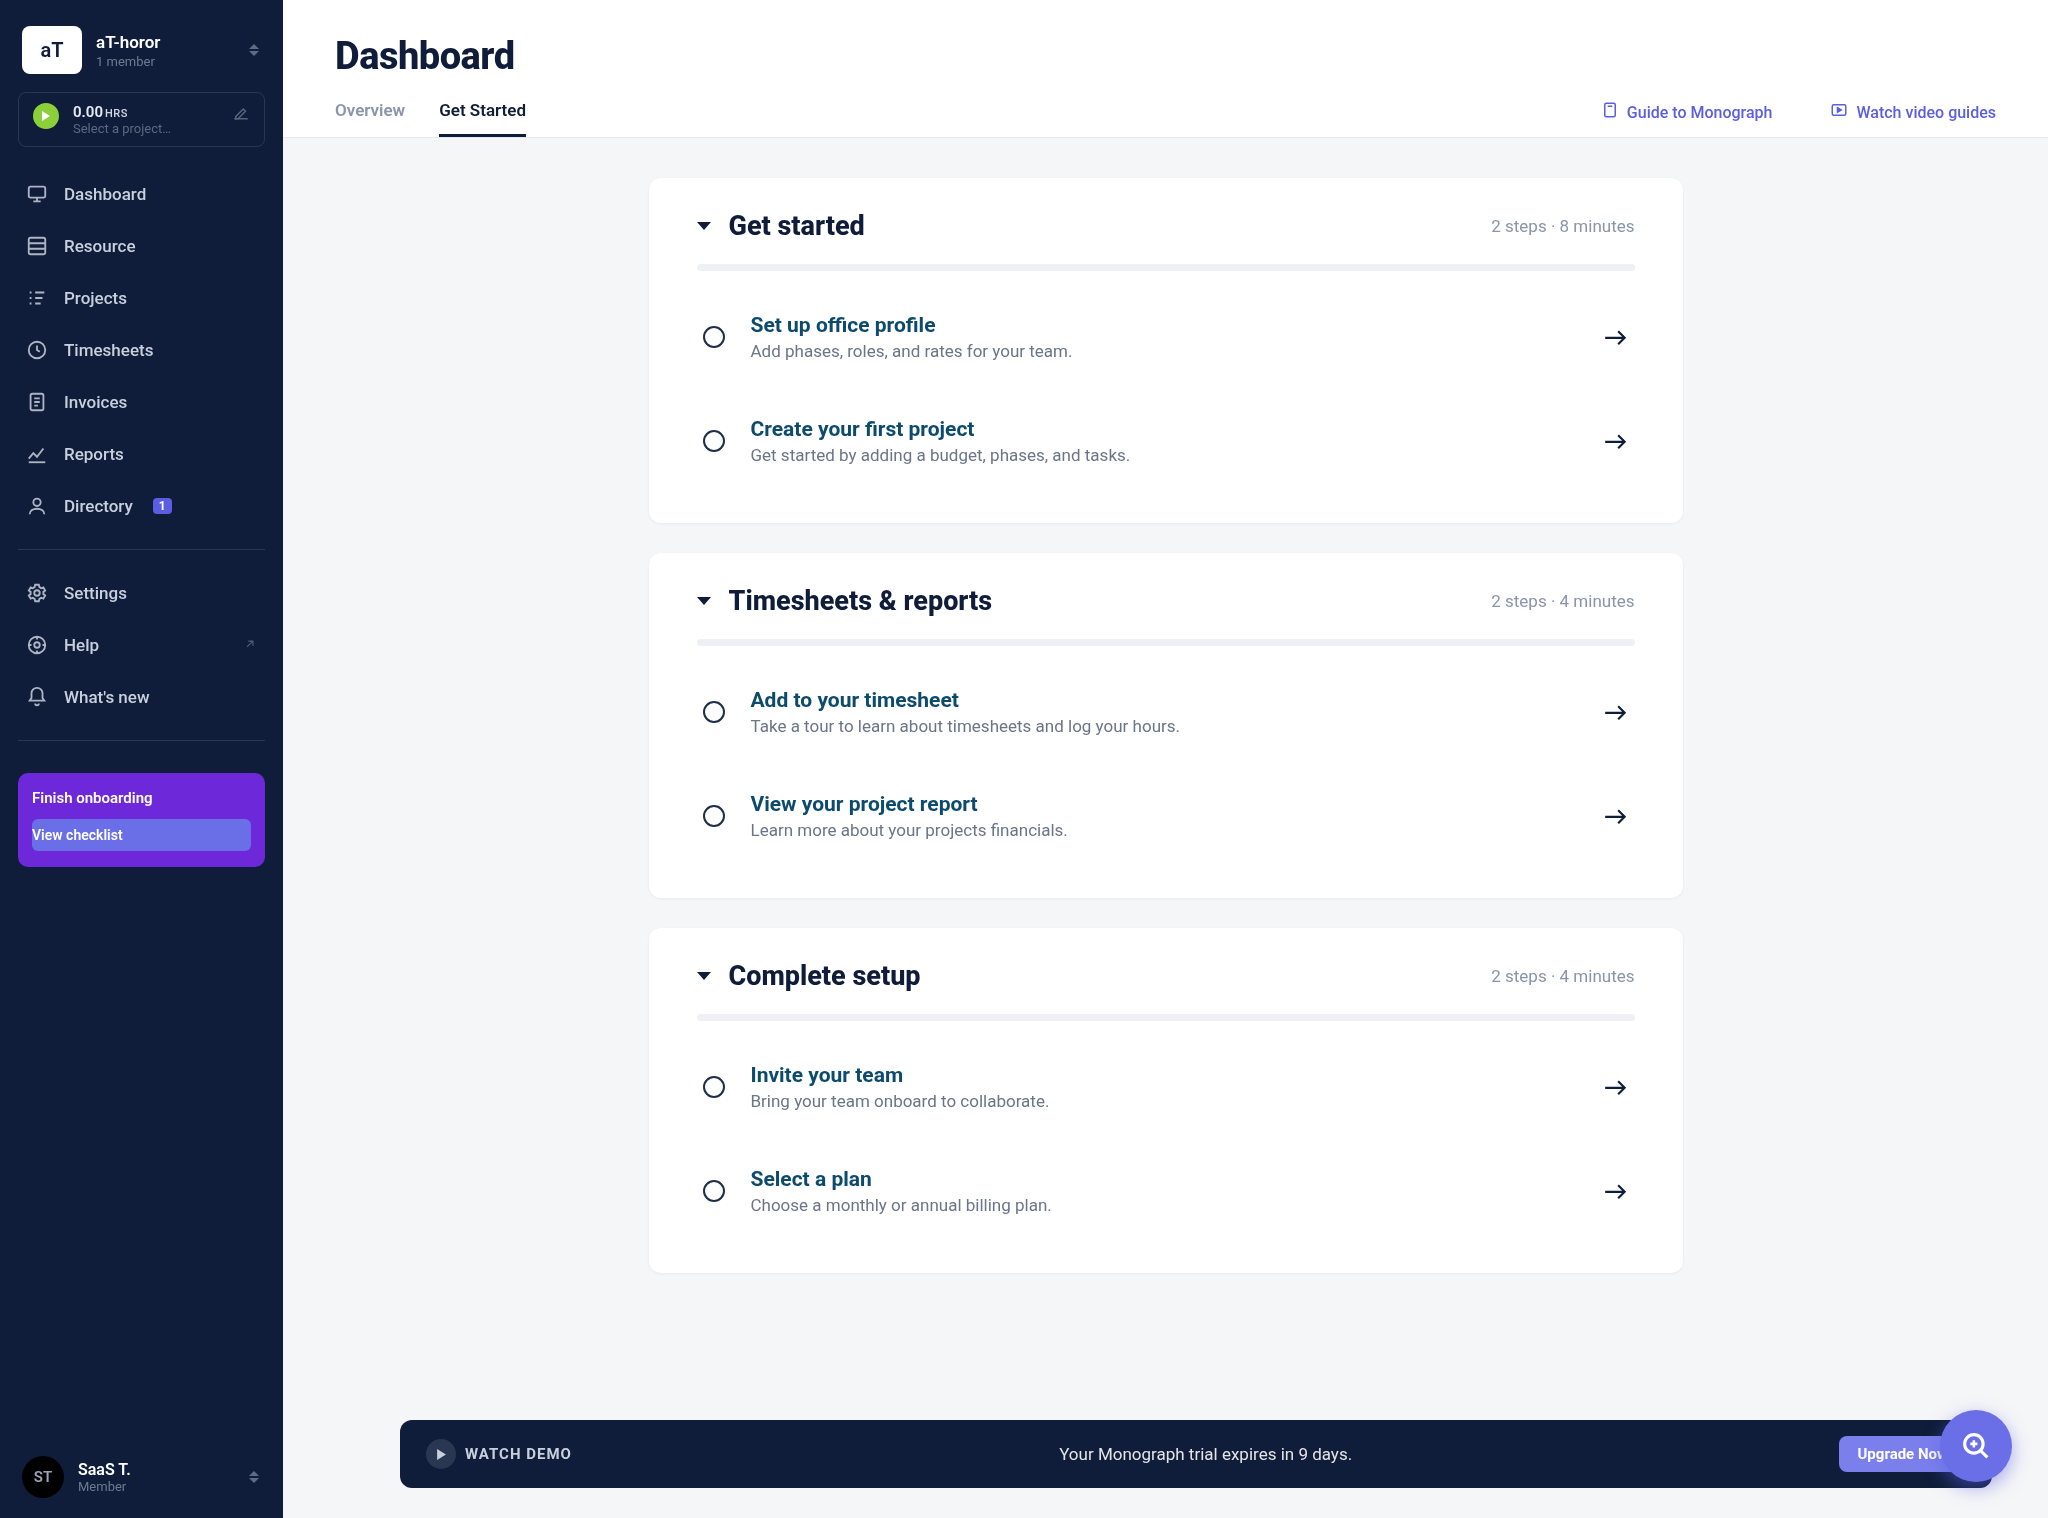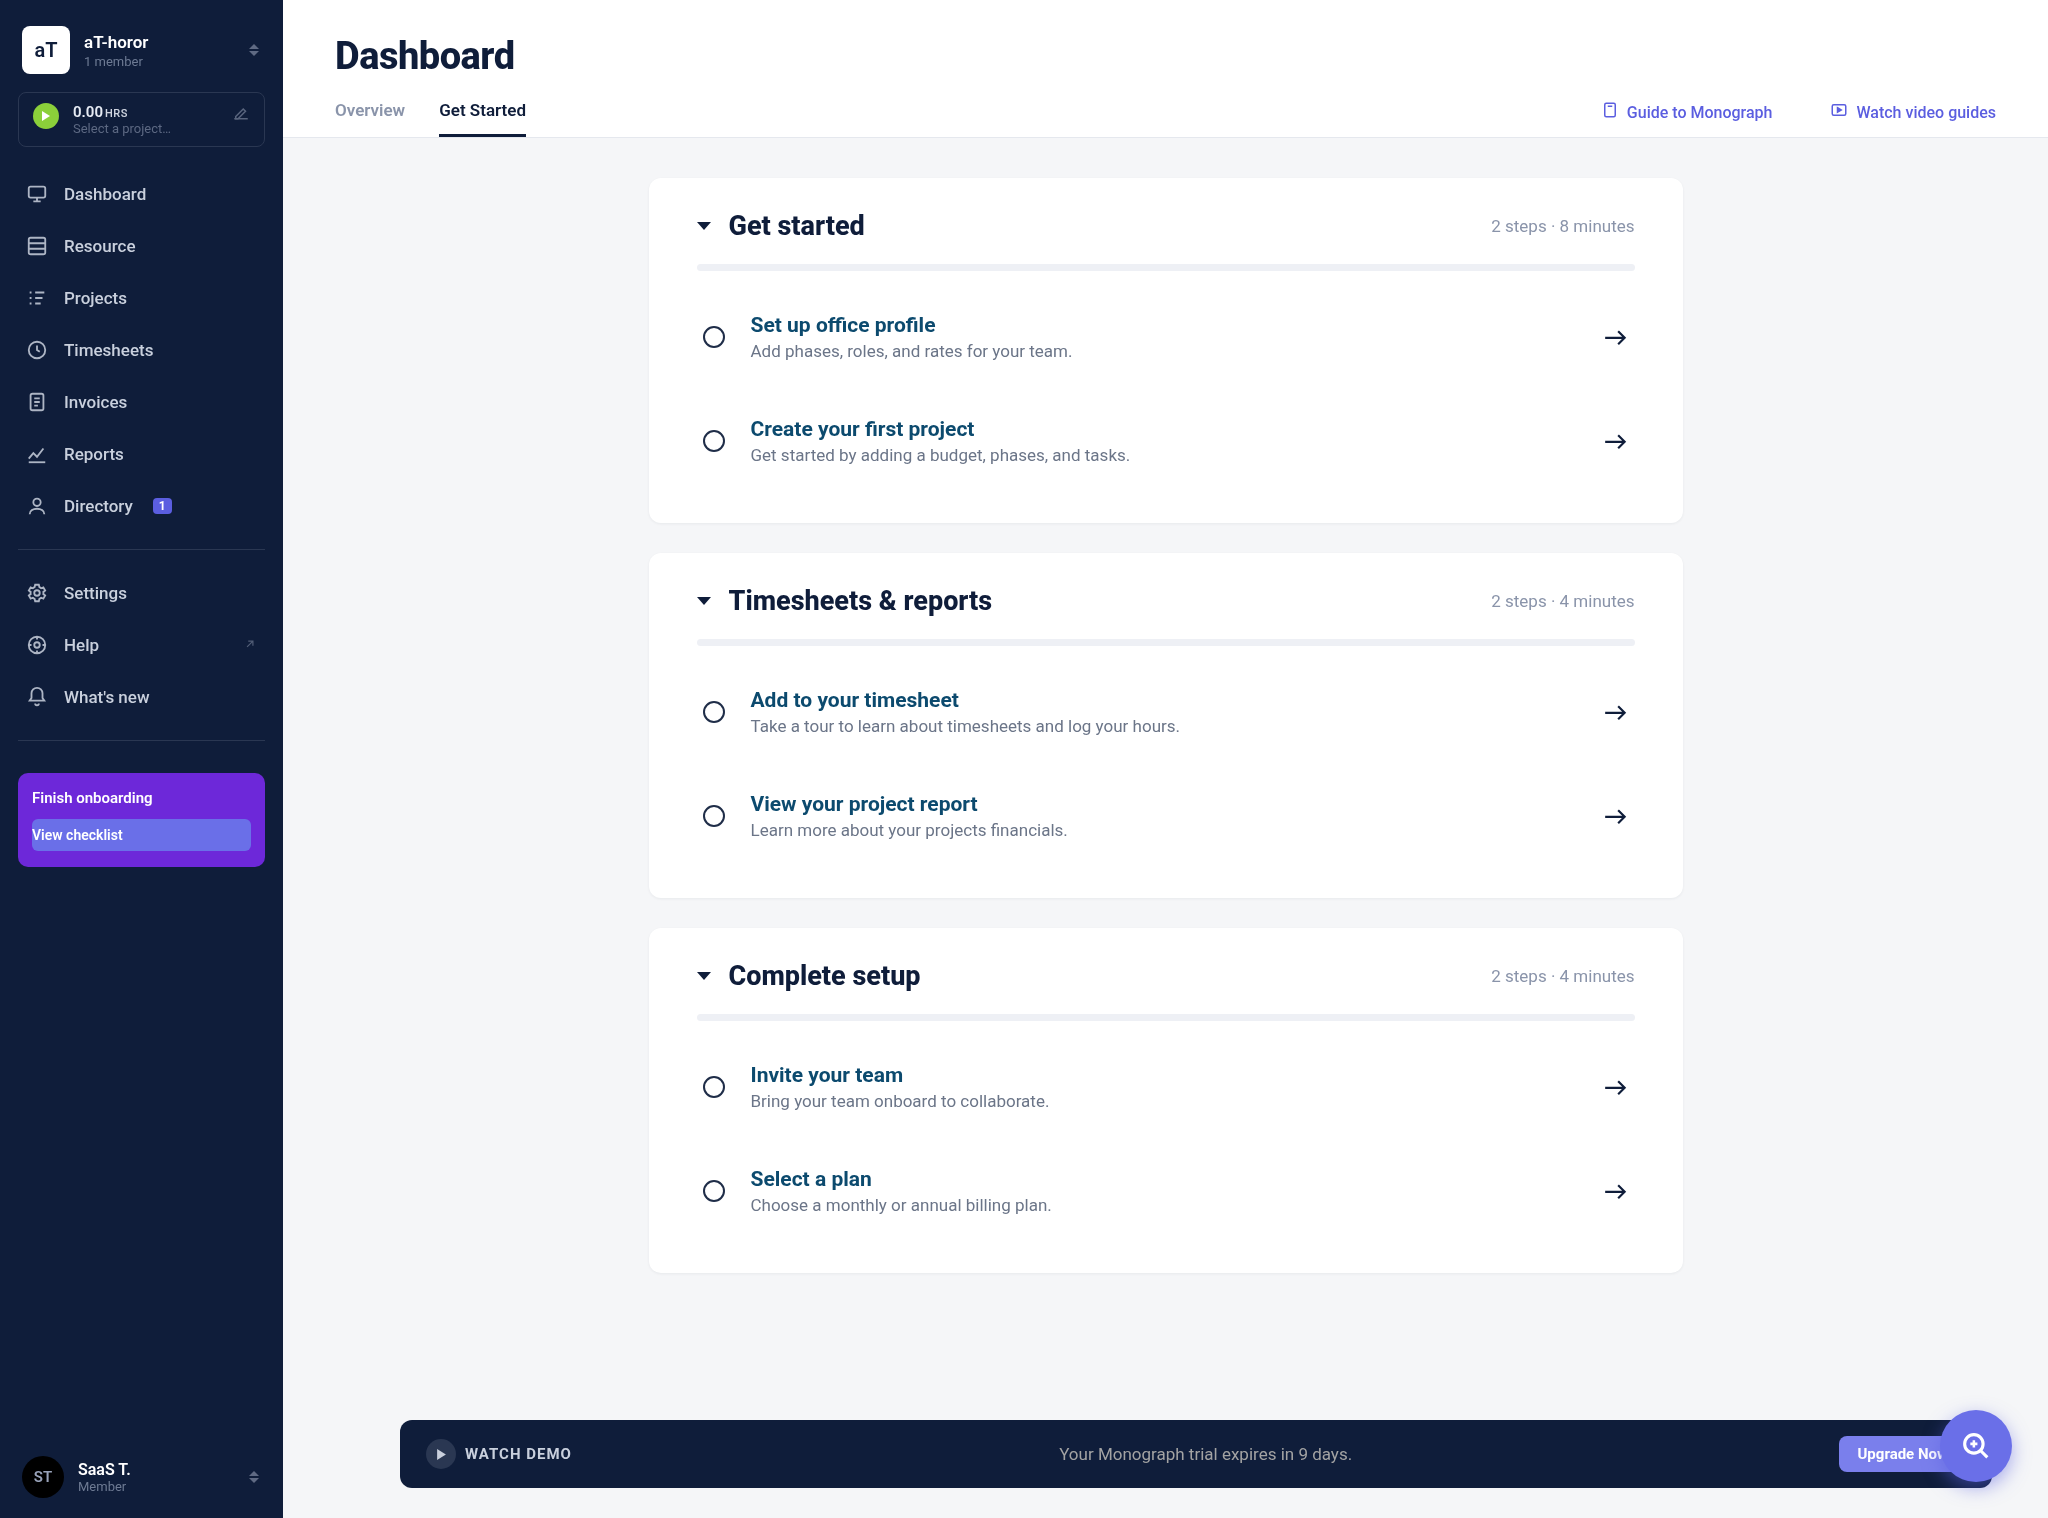--- a/index.html
+++ b/index.html
@@ -26,21 +26,21 @@
   flex-shrink: 0;
 }
 .org-switcher {
   display: flex;
   align-items: center;
   gap: 14px;
   padding: 6px 4px 18px 4px;
   cursor: pointer;
 }
 .org-avatar {
-  width: 48px; height: 48px;
+  width: 60px; height: 48px;
   background: #fff;
   border-radius: 8px;
   display: flex; align-items: center; justify-content: center;
   font-weight: 600; color: #0f1d3a; font-size: 20px;
 }
 .org-meta { flex: 1; }
 .org-name { color: #fff; font-weight: 600; font-size: 17px; }
 .org-sub { color: #6d7a93; font-size: 13px; margin-top: 2px; }
 .updown-icon {
   width: 14px; height: 18px; opacity: .65;
@@ -162,21 +162,21 @@
   padding: 16px 26px;
   display: flex; align-items: center; gap: 9px;
   color: #e6ebf4;
 }
 .demo-play {
   width: 30px; height: 30px; border-radius: 50%; background: #2a3752;
   display: flex; align-items: center; justify-content: center;
 }
 .demo-label { font-size: 15px; font-weight: 700; letter-spacing: 1px; color: #c9d0dd; }
 .bottom-spacer { flex: 1; display: flex; justify-content: center; }
-.trial-text { font-size: 17px; color: #a3a3a3; }
+.trial-text { font-size: 17px; color: #e5e5e5; }
 .upgrade-btn {
   background: #7a7fec; color: #fff; font-size: 15px; font-weight: 700;
   padding: 9px 18px; border-radius: 8px; cursor: pointer;
 }
 
 
 .fab {
   position: absolute; right: 36px; bottom: 36px;
   width: 72px; height: 72px; border-radius: 50%;
   background: #6a6fe8; display: flex; align-items: center; justify-content: center;

